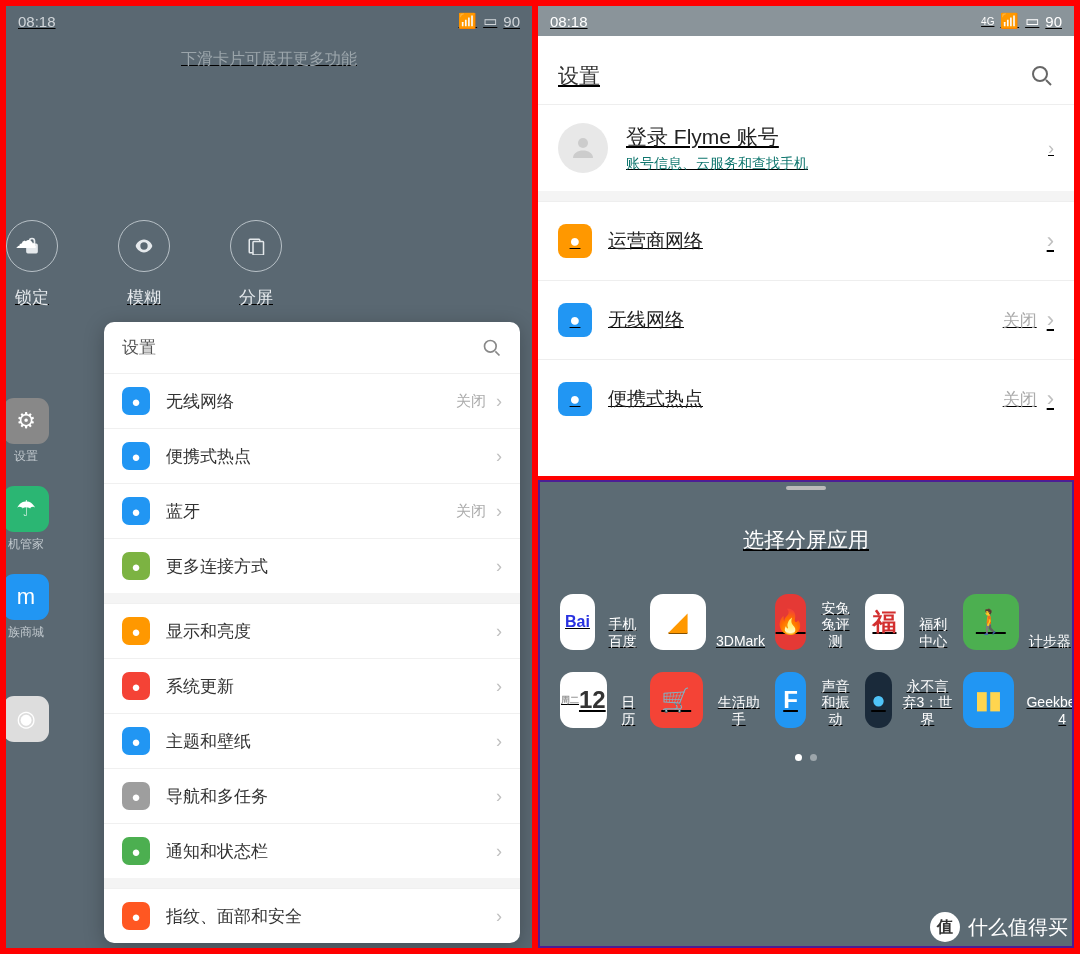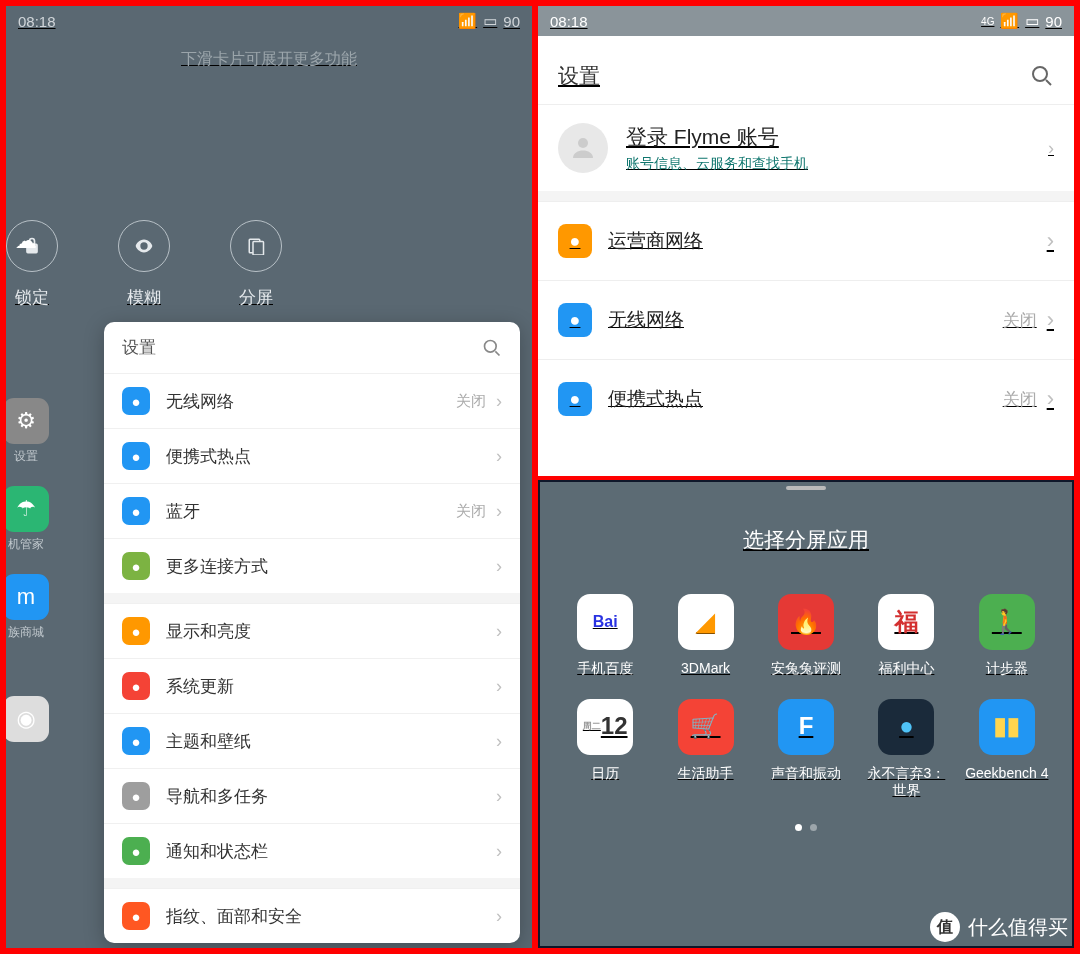--- a/index.html
+++ b/index.html
@@ -1,21 +1,21 @@
 <!DOCTYPE html>
 <html><head>
 <meta charset="utf-8">
 <style>
 * { margin: 0; padding: 0; box-sizing: border-box; font-family: -apple-system, "PingFang SC", "Microsoft YaHei", sans-serif; }
 body { width: 1080px; height: 954px; background: #ff0000; position: relative; overflow: hidden; }
 
 .panel { position: absolute; overflow: hidden; text-decoration: underline; }
 .panel-left { left: 6px; top: 6px; width: 526px; height: 942px; background: #5a6872; }
 .panel-right-top { left: 538px; top: 6px; width: 536px; height: 470px; background: #fff; }
-.panel-right-bot { left: 538px; top: 480px; width: 536px; height: 468px; background: #5c6b74; border: 2px solid #0f172a; }
+.panel-right-bot { left: 538px; top: 480px; width: 536px; height: 468px; background: #5c6b74; border: 2px solid #4c1d95; }
 
 .statusbar { height: 30px; display: flex; align-items: center; padding: 0 12px; font-size: 15px; }
 .sb-dark { color: #d0d5d9; }
 .sb-light { background: #8a949a; color: #fff; }
 .sb-right { margin-left: auto; display: flex; align-items: center; gap: 6px; }
 
 .hint { text-align: center; color: #9ba5ab; font-size: 16px; margin-top: 13px; }
 
 .actions { display: flex; gap: 60px; margin-top: 150px; }
 .action { display: flex; flex-direction: column; align-items: center; gap: 14px; color: #e5e9ec; font-size: 17px; }
@@ -40,21 +40,21 @@
 .acct-t { font-size: 21px; color: #222; margin-bottom: 4px; }
 .acct-s { font-size: 14px; color: #0f766e; }
 .row2 { display: flex; align-items: center; padding: 22px 20px; border-top: 1px solid #eee; font-size: 19px; color: #222; }
 .row2 .row-ico { width: 34px; height: 34px; border-radius: 8px; font-size: 18px; }
 .row2 .row-val { font-size: 17px; }
 .row2 .chev { font-size: 22px; }
 
 .handle { width: 40px; height: 4px; background: #bbb; border-radius: 2px; margin: 4px auto 0; }
 .split-title { text-align: center; color: #fff; font-size: 21px; margin-top: 36px; margin-bottom: 40px; }
 .grid { display: grid; grid-template-columns: repeat(5, 1fr); gap: 22px 10px; padding: 0 20px; }
-.app { display: flex; flex-direction: column; align-items: center; gap: 10px; color: #fff; font-size: 14px; text-align: center; line-height: 1.2; }
+.app { display: flex; align-items: flex-end; gap: 10px; color: #fff; font-size: 14px; text-align: center; line-height: 1.2; }
 .app-ico { width: 56px; height: 56px; border-radius: 13px; background: #fff; display: flex; align-items: center; justify-content: center; font-size: 26px; font-weight: bold; }
 .dots { display: flex; justify-content: center; gap: 8px; margin-top: 26px; }
 .dot { width: 7px; height: 7px; border-radius: 50%; background: rgba(255,255,255,.4); }
 .dot.active { background: #fff; }
 
 .watermark { position: absolute; right: 12px; bottom: 12px; display: flex; align-items: center; gap: 8px; color: #fff; font-size: 20px; }
 .wm-c { width: 30px; height: 30px; border-radius: 50%; background: #fff; color: #333; display: flex; align-items: center; justify-content: center; font-size: 16px; font-weight: bold; }
 
 svg { display: block; }
 </style>

